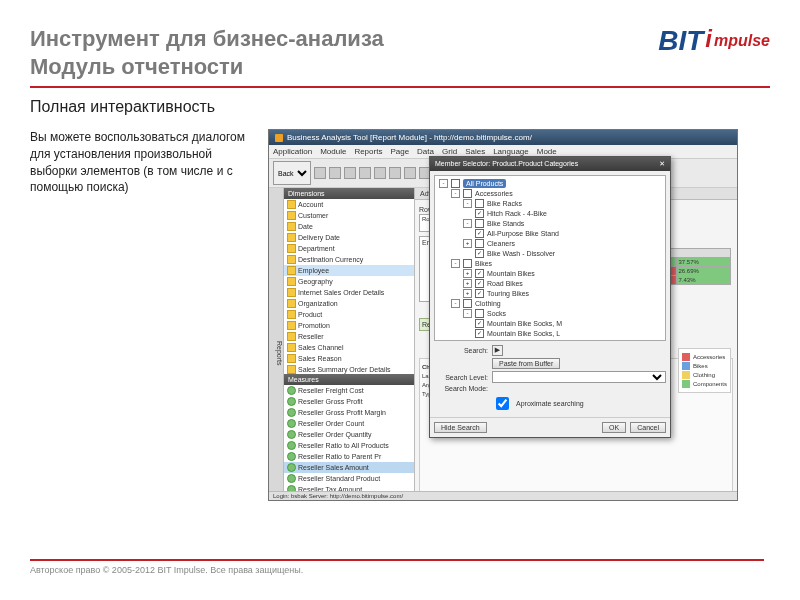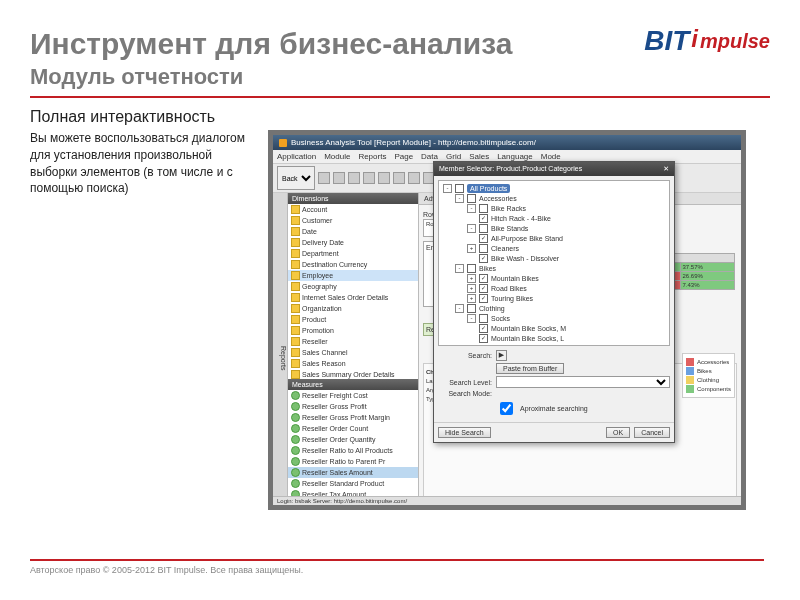--- a/index.html
+++ b/index.html
@@ -1,27 +1,27 @@
 <!DOCTYPE html>
 <html><head>
 <meta charset="utf-8">
 <style>
 html,body{margin:0;padding:0;width:800px;height:600px;font-family:Arial,sans-serif;background:#fff;overflow:hidden}
 .slide{width:800px;height:600px;position:relative;padding:25px 30px;box-sizing:border-box}
 .header{display:flex;justify-content:space-between;align-items:flex-start;border-bottom:2px solid #c31e24;padding-bottom:6px;margin-bottom:10px}
 .title-block{color:#7a7a7a;font-weight:bold;line-height:1.25}
-.t1{font-size:30px}
+.t1{font-size:22px}
 .t2{font-size:22px}
 .logo{display:flex;align-items:center;gap:2px;font-weight:bold}
 .logo .bit{color:#1a4a8a;font-size:28px;font-style:italic}
-.logo .imp{color:#c31e24;font-size:20px;font-style:italic}
-.subtitle{font-size:16px;color:#222;margin-bottom:4px}
+.logo .imp{color:#c31e24;font-size:16px;font-style:italic}
+.subtitle{font-size:16px;color:#222;margin-bottom:13px}
 .body-row{display:flex;gap:18px}
 .desc{width:220px;font-size:12px;line-height:1.4;color:#222}
-.app-shot{width:468px;height:370px;border:5px solid #737373;background:#4c1d95;position:relative;font-size:8px;color:#333;overflow:hidden}
+.app-shot{width:468px;height:370px;border:1px solid #737373;background:#4c1d95;position:relative;font-size:8px;color:#333;overflow:hidden}
 .app-title{background:linear-gradient(#4a6a8a,#2c4560);color:#fff;padding:3px 6px;font-size:8px;display:flex;align-items:center;gap:4px}
 .app-title:before{content:"";width:8px;height:8px;background:#f0a020;border-radius:1px}
 .menu-bar{background:#f0f0f0;border-bottom:1px solid #ccc;padding:2px 4px;display:flex;gap:8px;font-size:8px}
 .menu-bar span{cursor:default}
 .tool-bar{background:#eaeaea;border-bottom:1px solid #ccc;padding:2px 4px;display:flex;align-items:center;gap:3px}
 .tool-bar select{font-size:7px;height:24px;border:1px solid #999}
 .tool-bar input{font-size:7px;width:34px;height:10px;border:1px solid #999}
 .ico{width:10px;height:10px;background:#ccc;border:1px solid #999;display:inline-block}
 .app-main{display:flex;height:320px}
 .side-tab{width:14px;background:#d8d8d8;border-right:1px solid #bbb;writing-mode:vertical-rl;text-align:center;font-size:7px;padding-top:10px}

